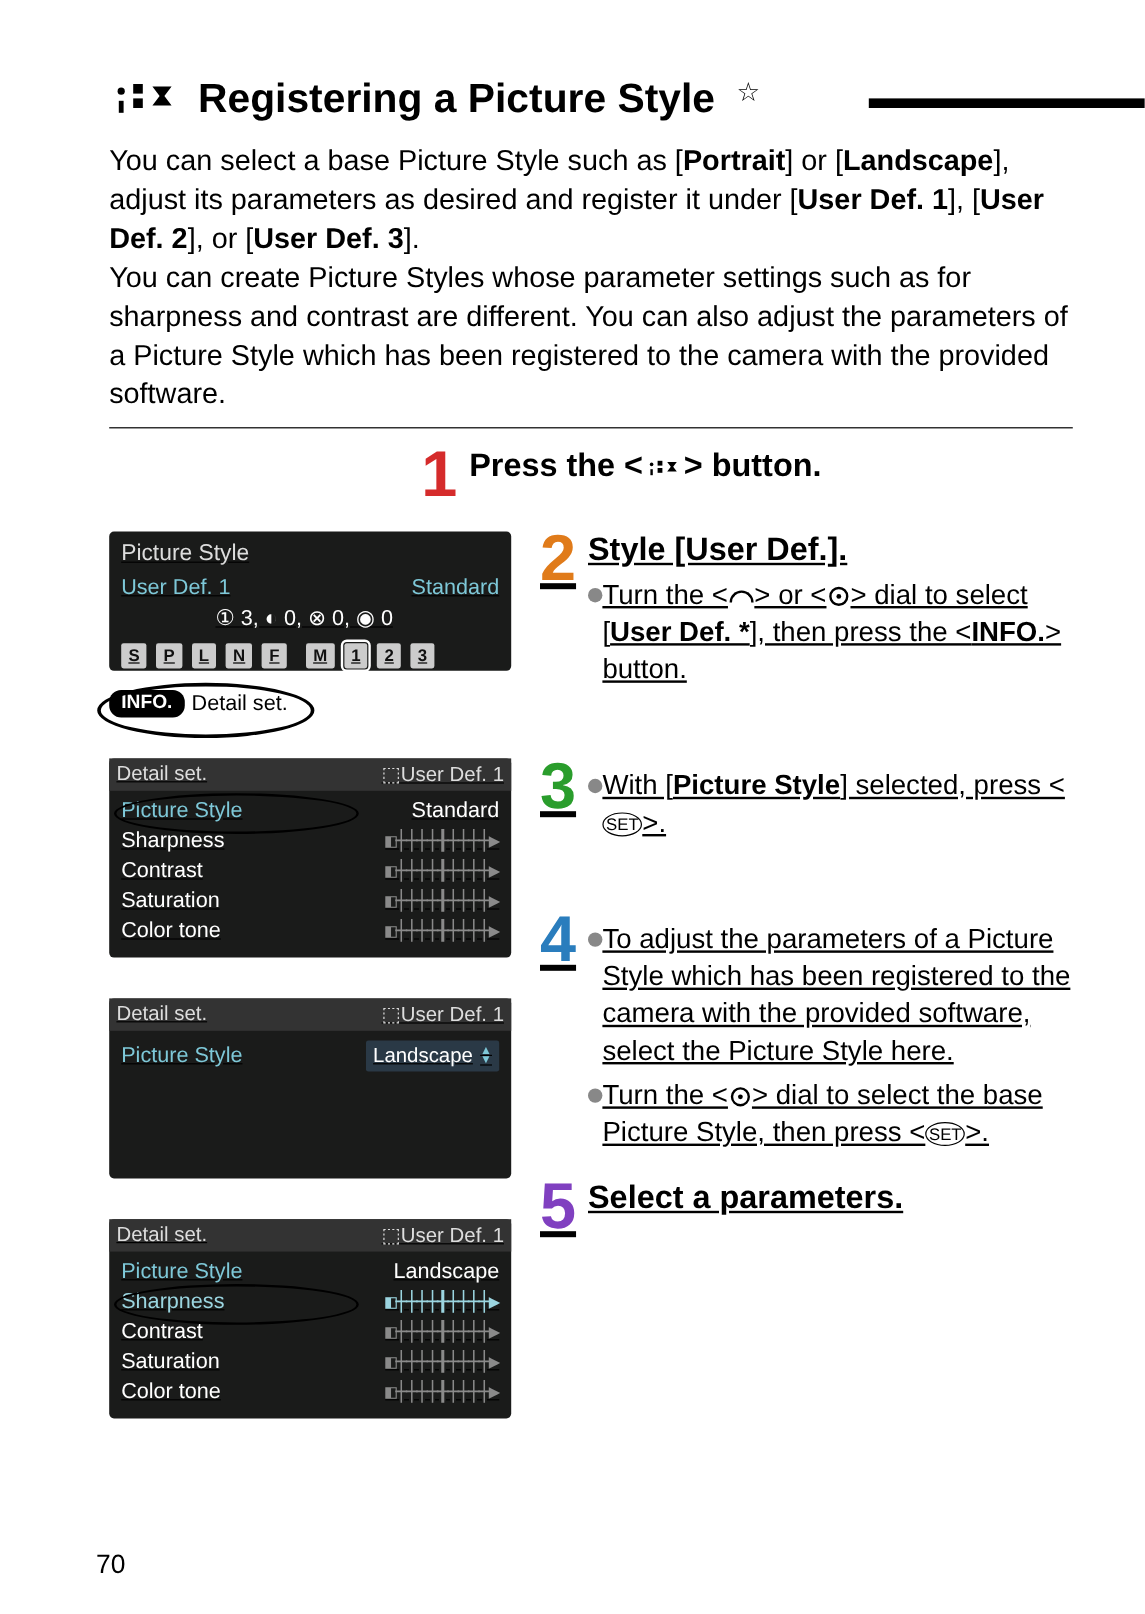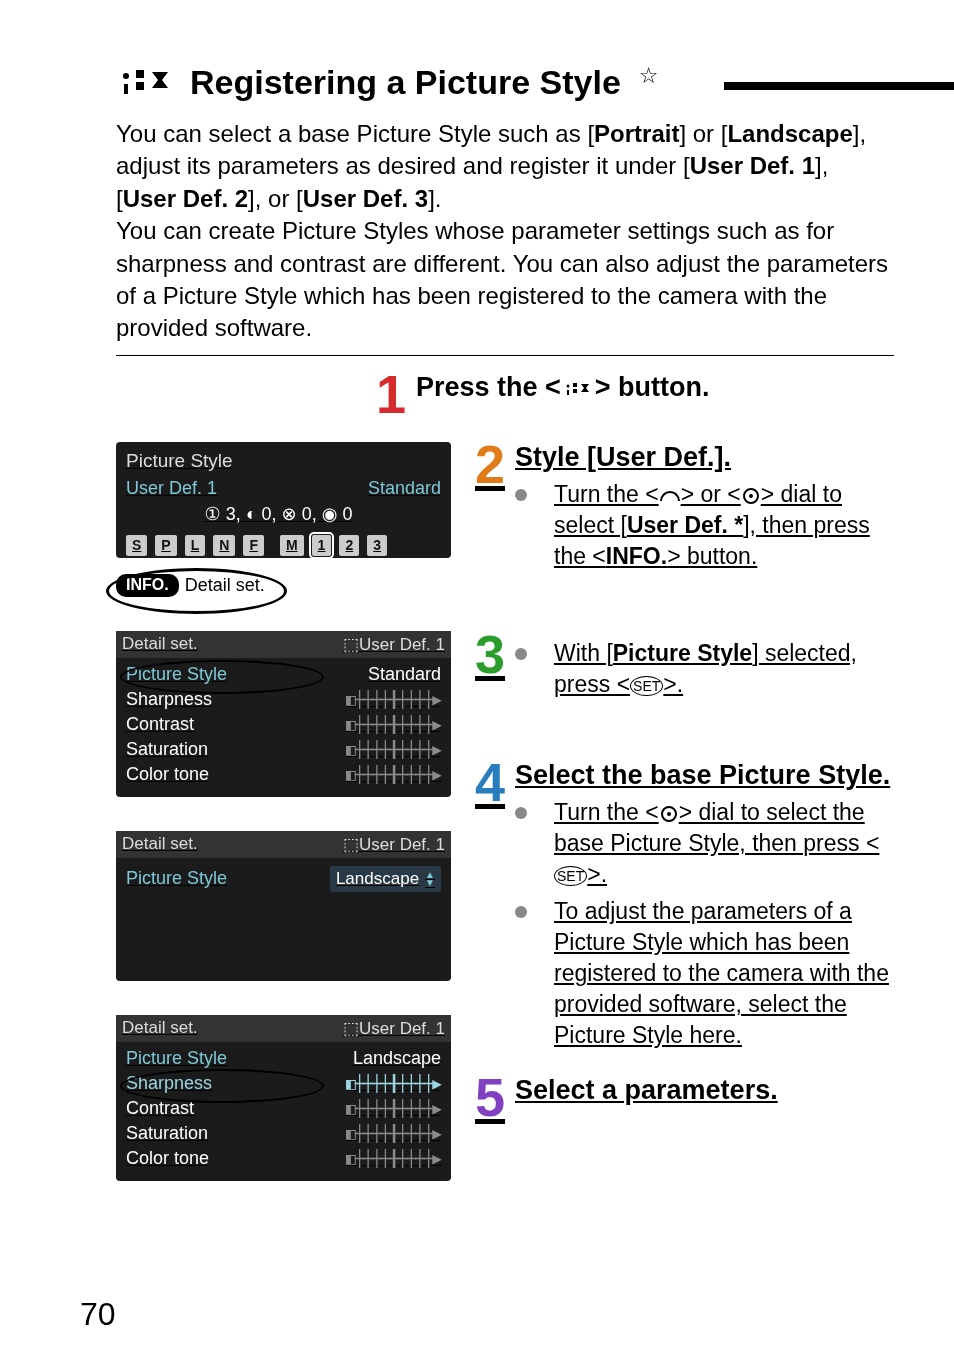--- a/index.html
+++ b/index.html
@@ -1,54 +1,54 @@
 <!DOCTYPE html>
 <html><head>
 <meta charset="utf-8">
 <style>
   * { box-sizing: border-box; margin: 0; padding: 0; }
   html, body { width: 954px; height: 1345px; font-family: Arial, Helvetica, sans-serif; color: #000; background: #fff; }
-  .page { padding: 60px 60px 0 116px; position: relative; height: 100%; }
+  .page { padding: 60px 60px 0 91px; position: relative; height: 100%; }
   .title-row { display: flex; align-items: center; gap: 14px; margin-bottom: 14px; position: relative; }
   .title-icon svg { width: 60px; height: 40px; }
   .title-text { font-size: 34px; font-weight: 700; }
   .title-star { font-size: 22px; margin-left: 4px; margin-top: -12px; }
   .title-rule { position: absolute; right: -60px; top: 22px; width: 230px; height: 8px; background: #000; }
   .intro { font-size: 24px; line-height: 1.35; margin-bottom: 8px; }
   .intro b { font-weight: 700; }
   .hr { height: 1px; background: #000; margin: 10px 0 16px 0; }
   .columns { display: flex; gap: 24px; text-decoration: underline; }
   .left { width: 335px; flex: none; display: flex; flex-direction: column; gap: 34px; }
   .right { flex: 1; display: flex; flex-direction: column; gap: 0; }
   .step { display: flex; gap: 10px; align-items: flex-start; margin-bottom: 24px; }
   .step-alone { margin-bottom: 24px; }
   .num { font-size: 54px; font-weight: 700; line-height: 0.85; width: 30px; }
   .num.c1{color:#d52b2b}.num.c2{color:#e07b1a}.num.c3{color:#2a9d2c}.num.c4{color:#2a7dbd}.num.c5{color:#8040c0}
   .step-body { flex: 1; }
   .step-head { font-size: 27px; font-weight: 700; margin-bottom: 6px; }
-  .bullet { display: flex; gap: 27px; margin-top: 6px; font-size: 23px; line-height: 1.35; }
+  .bullet { display: flex; gap: 0; margin-top: 6px; font-size: 23px; line-height: 1.35; }
   .bullet .dot { width: 12px; height: 12px; border-radius: 50%; background: #888; margin-top: 10px; flex: none; }
   .bullet .txt { flex: 1; }
   .camerabox { background: #1a1b1a; color: #fff; border-radius: 4px; padding: 8px 10px 10px 10px; width: 100%; font-size: 18px; }
   .cb-title { color: #ddd; margin-bottom: 4px; font-size: 19px; }
   .cb-row { display: flex; justify-content: space-between; align-items: center; color: #fff; padding: 2px 0; }
   .cb-row.cyan { color: #7ec8d8; }
   .cb-meter { color: #8a8a8a; font-family: monospace; letter-spacing: -1px; font-size: 16px; }
   .cb-meter.cyan { color: #9bd5e0; }
   .cb-badges { display: flex; gap: 8px; margin-top: 10px; flex-wrap: wrap; }
   .badge { background: #ccc; color: #111; font-size: 14px; font-weight: 700; padding: 2px 6px; border-radius: 2px; }
   .badge.sel { outline: 2px solid #fff; outline-offset: 1px; }
   .info-pill { display: inline-flex; align-items: center; gap: 6px; margin-top: 16px; }
   .info-pill-badge { background: #000; color: #fff; border-radius: 10px; padding: 2px 10px 3px 10px; font-size: 16px; font-weight: 700; }
   .info-pill-text { color: #000; font-size: 18px; }
   .info-oval { position: relative; }
   .info-oval::after { content: ""; position: absolute; left: -10px; top: -6px; width: 175px; height: 40px; border: 3px solid #000; border-radius: 50%; }
   .spinner { background: #2a3946; color: #fff; padding: 3px 6px; display: inline-flex; align-items: center; gap: 6px; border-radius: 2px; font-size: 17px; }
   .spinner .arrows { display: flex; flex-direction: column; font-size: 10px; line-height: 8px; color: #7ec8d8; }
-  .pagenum { position: absolute; bottom: 12px; left: 80px; font-size: 32px; }
+  .pagenum { position: absolute; bottom: 28px; left: 80px; font-size: 22px; }
   .box1-wrap { position: relative; }
   .box1-wrap .camerabox { padding-bottom: 2px; }
   .params span { margin-right: 10px; font-size: 18px; color: #ffffff; }
   .row-oval { position: relative; }
   .row-oval::after { content: ""; position: absolute; left: -6px; top: -4px; width: 200px; height: 30px; border: 2px solid #000; border-radius: 50%; }
   .spacer1 { height: 36px; }
   .hdr-row { background: #333; color: #ddd; padding: 3px 6px; display: flex; justify-content: space-between; font-size: 17px; }
   .valueright { color: #fff; }
   svg.inline-icon { display: inline-block; vertical-align: -3px; }
   .set-inline { display:inline-block; border:1.5px solid #000; border-radius:50%; font-size:14px; padding:0 2px; line-height:18px; vertical-align:1px; }
@@ -234,32 +234,31 @@
             <span class="txt">With [<b>Picture Style</b>] selected, press &lt;<span class="set-inline">SET</span>&gt;.</span>
           </div>
         </div>
       </div>
 
       <div class="spacer1"></div>
 
       <div class="step">
         <div class="num c4">4</div>
         <div class="step-body">
-          <div class="step-head">Select the base Picture Style.</div>
+          <div class="bullet">
+            <span class="dot"></span>
+            <span class="txt">To adjust the parameters of a Picture Style which has been registered to the camera with the provided software, select the Picture Style here.</span>
+          </div>
           <div class="bullet">
             <span class="dot"></span>
             <span class="txt">Turn the &lt;<svg class="inline-icon" width="20" height="18">
                   <circle cx="10" cy="9" r="7" fill="none" stroke="#000" stroke-width="2"></circle>
                   <circle cx="10" cy="9" r="2" fill="#000"></circle>
                 </svg>&gt; dial to select the base Picture Style, then press &lt;<span class="set-inline">SET</span>&gt;.</span>
           </div>
-          <div class="bullet">
-            <span class="dot"></span>
-            <span class="txt">To adjust the parameters of a Picture Style which has been registered to the camera with the provided software, select the Picture Style here.</span>
-          </div>
         </div>
       </div>
 
       <div class="step">
         <div class="num c5">5</div>
         <div class="step-body">
           <div class="step-head">Select a parameters.</div>
         </div>
       </div>
 

